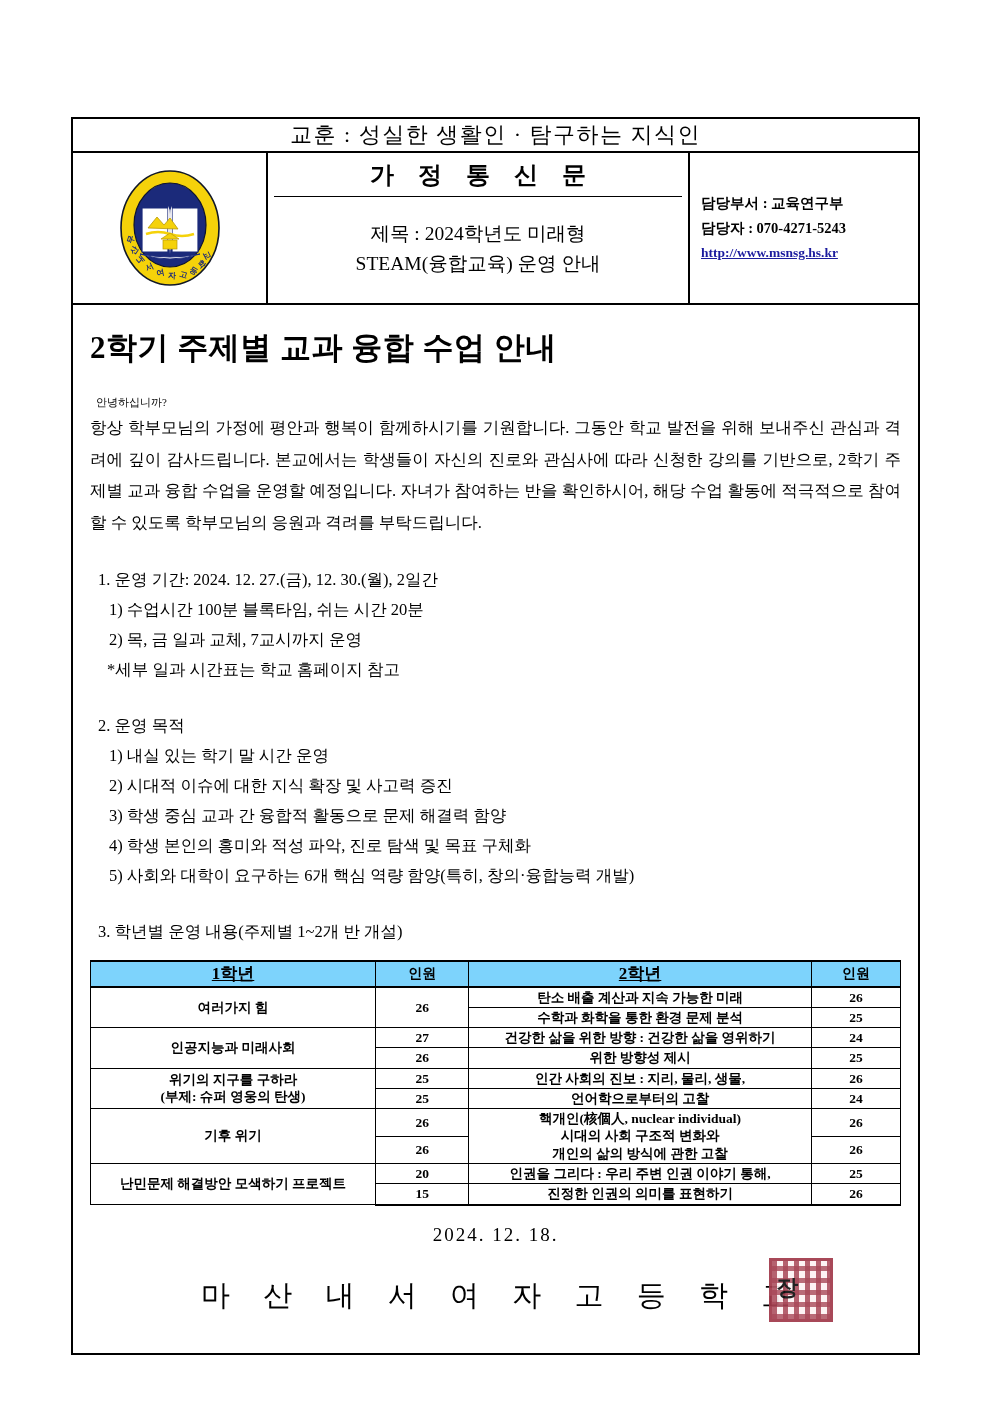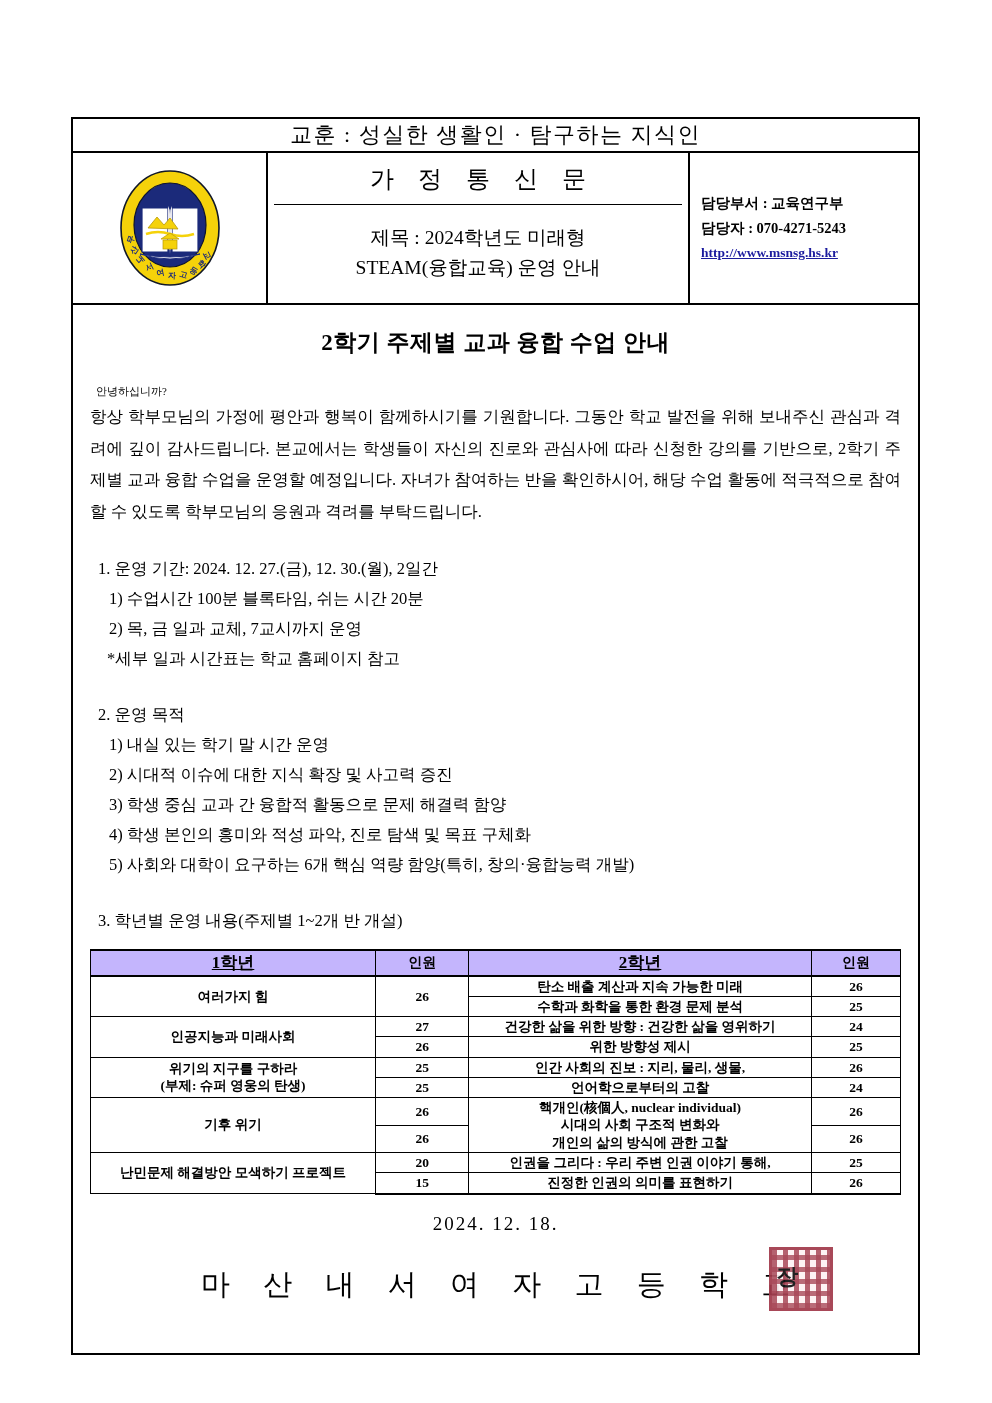--- a/index.html
+++ b/index.html
@@ -53,26 +53,26 @@
     width: 104px; height: 120px;
     position: relative;
   }
   .title-cell {
     flex: 1;
     display: flex;
     flex-direction: column;
     border-right: 2px solid #000;
   }
   .title-main {
-    height: 52px;
+    height: 44px;
     display: flex;
     align-items: center;
     justify-content: center;
     font-size: 24px;
-    font-weight: normal;
+    font-weight: bold;
     letter-spacing: 9px;
     padding-left: 9px;
     border-bottom: 1.5px solid #000;
     margin: 0 6px;
   }
   .title-sub {
     flex: 1;
     display: flex;
     flex-direction: column;
     align-items: center;
@@ -104,22 +104,22 @@
     font-weight: bold;
     font-size: 13.5px;
     text-decoration: underline;
   }
 
   
   .body {
     padding: 22px 17px 0 17px;
   }
   .doc-title {
-    text-align: center;
-    font-size: 23px;
+    text-align: left;
+    font-size: 31px;
     font-weight: bold;
     letter-spacing: 0.5px;
     margin: 0 0 26px 0;
   }
   .greet {
     font-size: 11px;
     margin: 0 0 2px 6px;
   }
   .para {
     font-size: 16.5px;
@@ -156,21 +156,21 @@
   table.grid th, table.grid td {
     border: 1px solid #000;
     text-align: center;
     vertical-align: middle;
     font-size: 13.5px;
     font-weight: bold;
     padding: 1px 2px;
     line-height: 1.28;
   }
   table.grid thead th {
-    background: #c4b5fd;
+    background: #7dd3fc;
     border-top: 2.5px solid #000;
     border-bottom: 2.5px solid #000;
     font-size: 15px;
     height: 24px;
   }
   table.grid thead th.topic { text-decoration: underline; font-size: 17px; }
   table.grid thead th.cnt { font-size: 14px; }
   table.grid tbody tr:last-child td { border-bottom: 2.5px solid #000; }
   td.g1-topic { font-size: 16.5px; }
   td.g1-topic .ln2 { display: block; }

